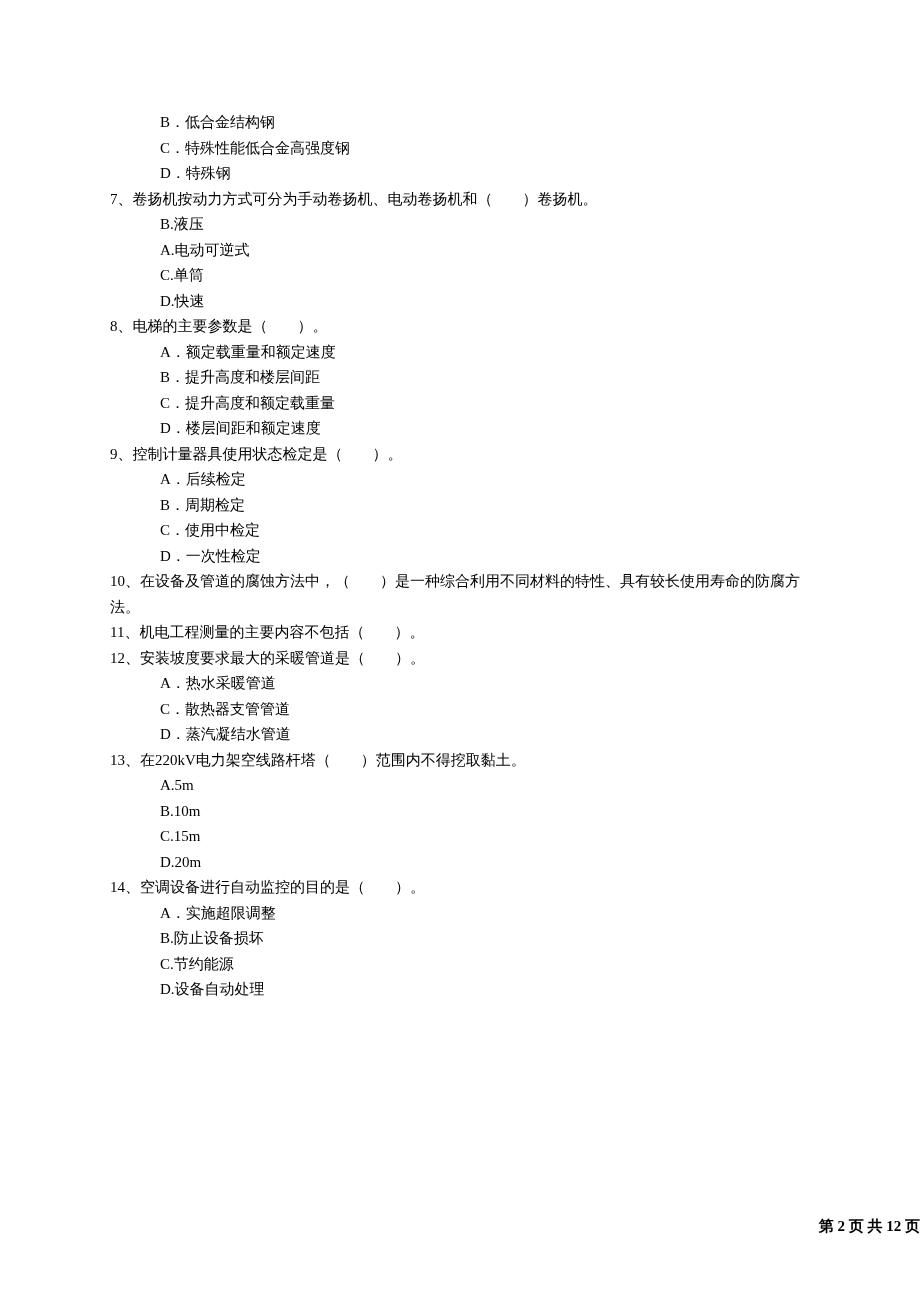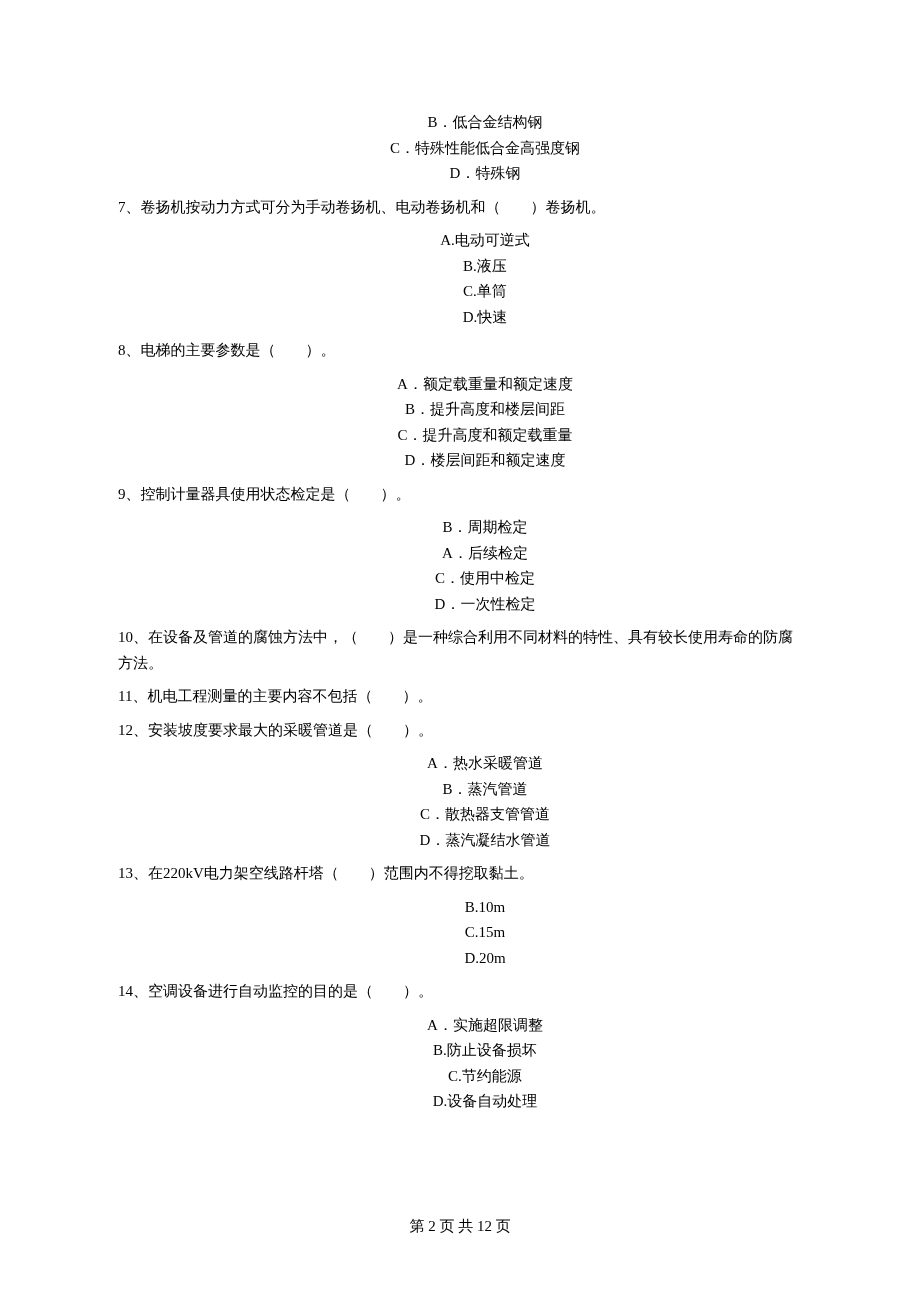--- a/index.html
+++ b/index.html
@@ -15,102 +15,102 @@
     line-height: 1.7;
   }
   .page {
     box-sizing: border-box;
     width: 920px;
     min-height: 1302px;
     padding: 110px 110px 0 110px;
     position: relative;
   }
   .q-stem {
-    margin: 8px;
+    margin: 0;
     padding: 0;
   }
   .options {
     margin: 0;
     padding: 0 0 0 50px;
   }
   .options .opt {
     display: block;
-    text-align: center;
   }
   .footer {
     position: absolute;
     bottom: 63px;
     left: 0;
     width: 100%;
-    text-align: center;
+    text-align: right;
     font-family: "SimSun", "宋体", serif;
+    font-weight: bold;
   }
 </style>
 </head>
 <body>
 
 <div class="page">
 
   <div class="options">
     <span class="opt">B．低合金结构钢</span>
     <span class="opt">C．特殊性能低合金高强度钢</span>
     <span class="opt">D．特殊钢</span>
   </div>
 
   <div>
     <p class="q-stem">7、卷扬机按动力方式可分为手动卷扬机、电动卷扬机和（　　）卷扬机。</p>
     <div class="options">
+      <span class="opt">B.液压</span>
       <span class="opt">A.电动可逆式</span>
-      <span class="opt">B.液压</span>
       <span class="opt">C.单筒</span>
       <span class="opt">D.快速</span>
     </div>
   </div>
 
   <div>
     <p class="q-stem">8、电梯的主要参数是（　　）。</p>
     <div class="options">
       <span class="opt">A．额定载重量和额定速度</span>
       <span class="opt">B．提升高度和楼层间距</span>
       <span class="opt">C．提升高度和额定载重量</span>
       <span class="opt">D．楼层间距和额定速度</span>
     </div>
   </div>
 
   <div>
     <p class="q-stem">9、控制计量器具使用状态检定是（　　）。</p>
     <div class="options">
+      <span class="opt">A．后续检定</span>
       <span class="opt">B．周期检定</span>
-      <span class="opt">A．后续检定</span>
       <span class="opt">C．使用中检定</span>
       <span class="opt">D．一次性检定</span>
     </div>
   </div>
 
   <div>
     <p class="q-stem">10、在设备及管道的腐蚀方法中，（　　）是一种综合利用不同材料的特性、具有较长使用寿命的防腐方法。</p>
   </div>
 
   <div>
     <p class="q-stem">11、机电工程测量的主要内容不包括（　　）。</p>
   </div>
 
   <div>
     <p class="q-stem">12、安装坡度要求最大的采暖管道是（　　）。</p>
     <div class="options">
       <span class="opt">A．热水采暖管道</span>
-      <span class="opt">B．蒸汽管道</span>
       <span class="opt">C．散热器支管管道</span>
       <span class="opt">D．蒸汽凝结水管道</span>
     </div>
   </div>
 
   <div>
     <p class="q-stem">13、在220kV电力架空线路杆塔（　　）范围内不得挖取黏土。</p>
     <div class="options">
+      <span class="opt">A.5m</span>
       <span class="opt">B.10m</span>
       <span class="opt">C.15m</span>
       <span class="opt">D.20m</span>
     </div>
   </div>
 
   <div>
     <p class="q-stem">14、空调设备进行自动监控的目的是（　　）。</p>
     <div class="options">
       <span class="opt">A．实施超限调整</span>

